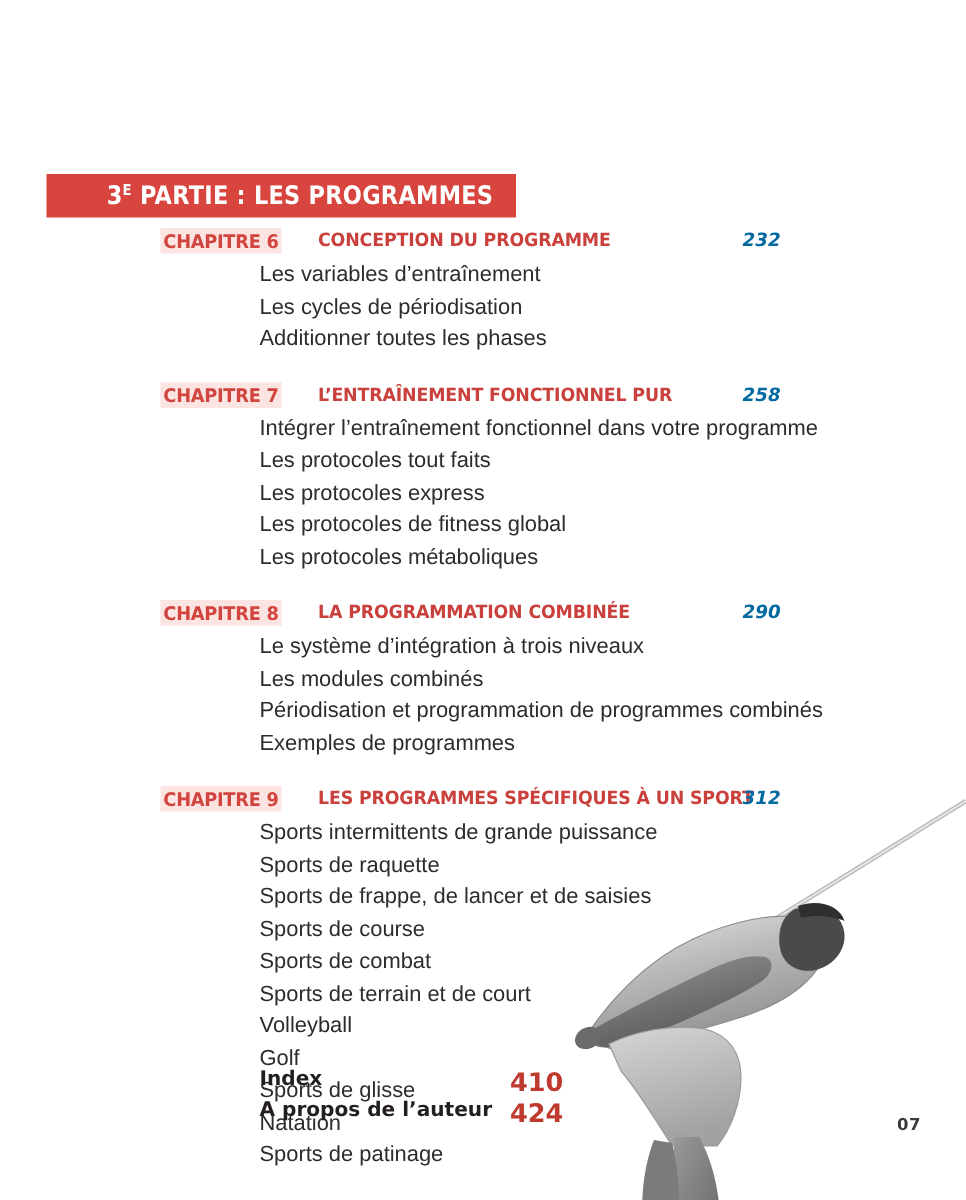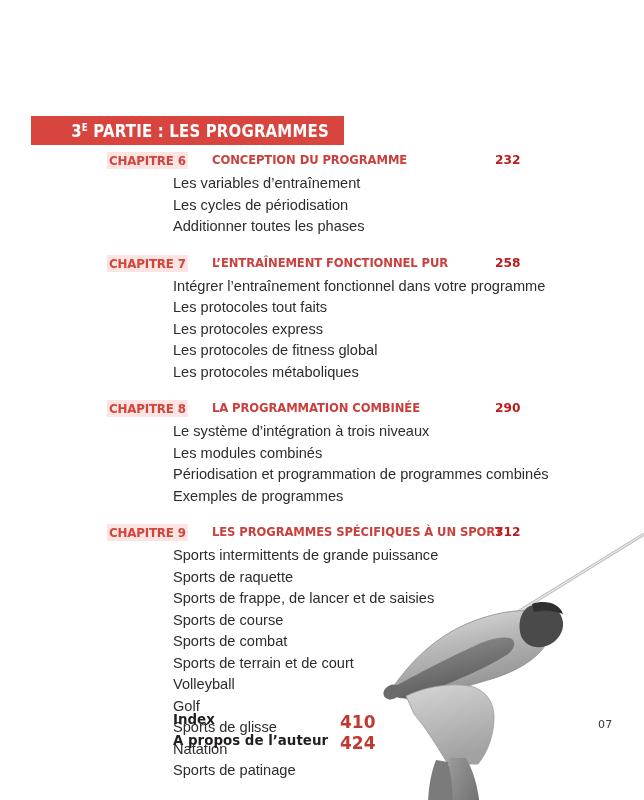--- a/index.html
+++ b/index.html
@@ -86,21 +86,22 @@
     letter-spacing: -0.1px;
     transform: scaleX(0.95);
     transform-origin: left center;
   }
   .chapter-page {
     position: absolute;
     top: 1px;
     font-family: "DejaVu Sans", sans-serif;
     font-weight: bold;
     font-size: 12.2px;
-    color: #b91c1c;
+    color: #0369a1;
+    font-style: italic;
   }
   .chapter-items {
     list-style: none;
     margin: 0;
     padding: 0 0 0 173px;
   }
   .chapter-items li {
     font-family: "Liberation Sans", sans-serif;
     font-size: 14.6px;
     line-height: 21.5px;
@@ -137,23 +138,23 @@
     font-family: "DejaVu Sans", sans-serif;
     font-weight: bold;
     font-size: 17px;
     color: #c0392f;
   }
 
   
   .folio {
     position: absolute;
     left: 598px;
-    top: 718px;
-    font-family: "DejaVu Sans", sans-serif;
-    font-weight: normal;
+    top: 743px;
+    font-family: "DejaVu Sans", sans-serif;
+    font-weight: bold;
     font-size: 11px;
     color: #3a3a3a;
     letter-spacing: 0.3px;
   }
 
   
   .photo {
     position: absolute;
     left: 370px;
     top: 520px;

